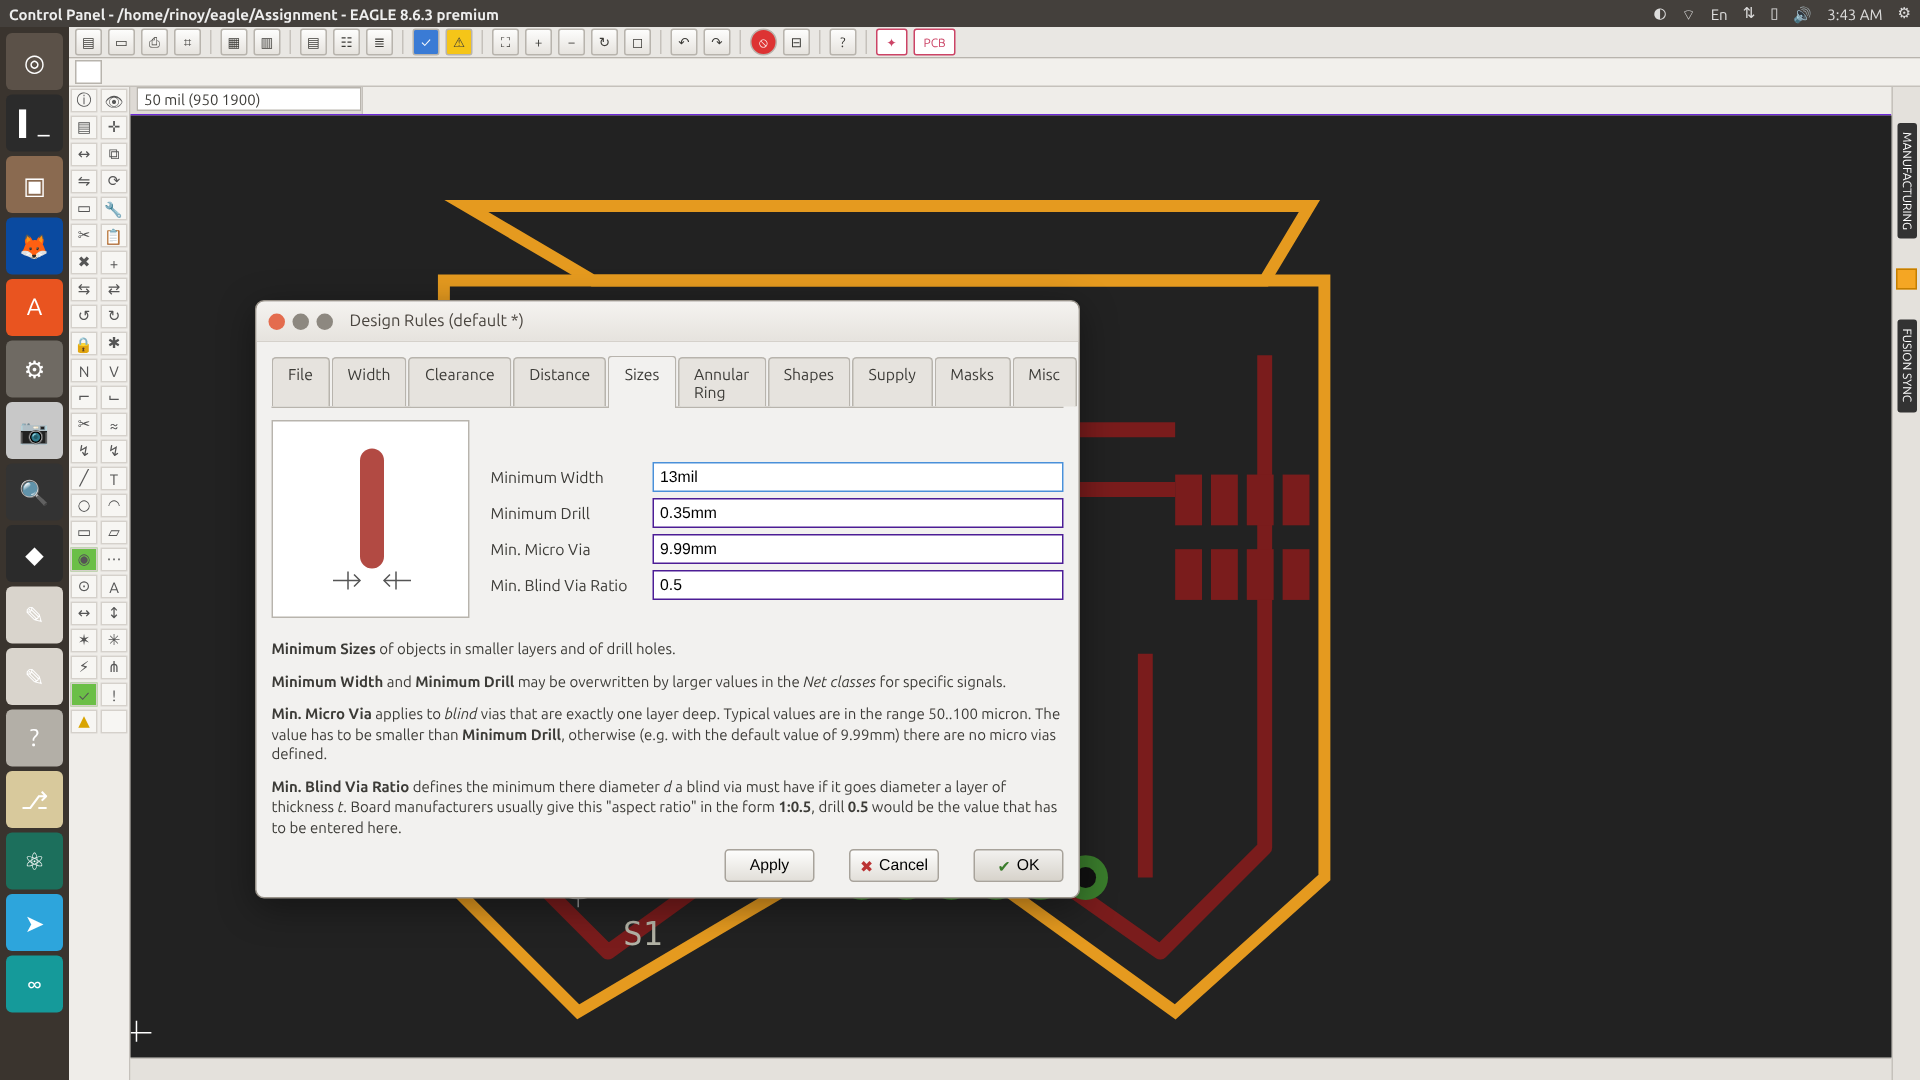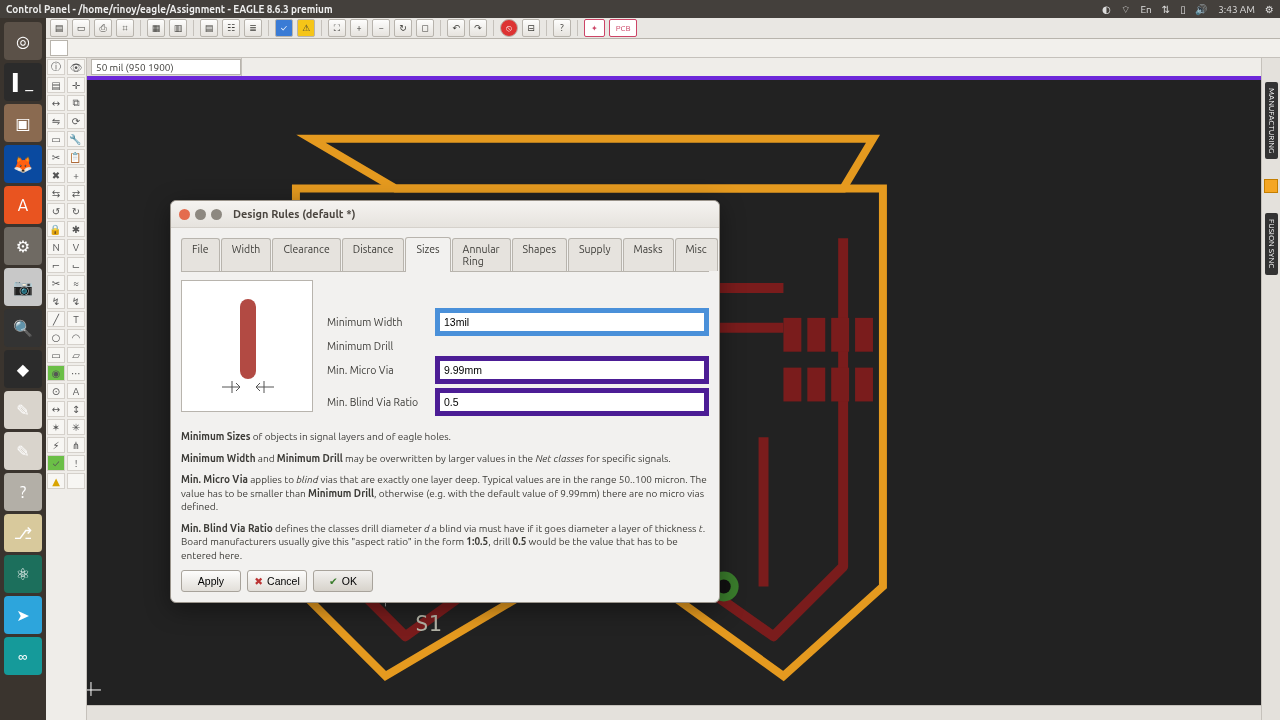--- a/index.html
+++ b/index.html
@@ -24,21 +24,21 @@
 #body{flex:1;display:flex;min-height:0}
 
 
 #palette{width:40px;background:#efede9;border-right:1px solid #c5c1bb;display:flex;flex-direction:column}
 #palette .prow{display:flex;height:18px}
 #palette .prow span{flex:1;border:1px solid #d5d1cb;margin:1px;background:#f7f6f3;display:flex;align-items:center;justify-content:center;font-size:10px;color:#555}
 #palette .prow span.hl{background:#6bbf47}
 
 
 #canvasCol{flex:1;display:flex;flex-direction:column;min-width:0}
-#coordbar{height:18px;display:flex;align-items:center;border-bottom:4px solid #6d28d9}
+#coordbar{height:18px;display:flex;border-bottom:1px solid #6d28d9}
 #coordbar .coord{width:140px;height:14px;border:1px solid #b8b4ad;background:#fff;margin-left:4px;padding:0 4px;display:flex;align-items:center;font-size:10px}
 #coordbar .rest{flex:1;background:#efede9;height:100%;border-left:1px solid #c5c1bb}
 #canvasWrap{flex:1;position:relative;background:#222;overflow:hidden}
 #canvasSVG{position:absolute;inset:0;width:100%;height:100%}
 #hscroll{height:14px;background:#e4e1dc;border-top:1px solid #c5c1bb}
 
 
 #rightRail{width:18px;background:#e4e1dc;border-left:1px solid #c5c1bb;display:flex;flex-direction:column;align-items:center;gap:20px;padding-top:24px}
 #rightRail .tag{writing-mode:vertical-rl;font-size:8px;background:#333;color:#fff;padding:6px 2px;border-radius:2px}
 #rightRail .sq{width:12px;height:12px;background:#f5a623;border:1px solid #c47e00}
@@ -58,43 +58,43 @@
 .li-note{background:#d9d4cc;color:#333}
 .li-note2{background:#d9d4cc;color:#333}
 .li-q{background:#b3afa7}
 .li-cad{background:#d8c99c}
 .li-atom{background:#1c6f5c}
 .li-tg{background:#2da5dc}
 .li-ard{background:#159a9a}
 
 
 #dialog{position:absolute;left:170px;top:200px;width:548px;background:#f2f1ef;border:1px solid #9a948b;border-radius:6px;box-shadow:0 6px 24px rgba(0,0,0,.4)}
-#dlgTitle{height:26px;display:flex;align-items:center;padding:0 8px;border-bottom:1px solid #d5d1cb;border-radius:6px 6px 0 0;background:linear-gradient(#f5f3f0,#e6e3de);font-weight:bold;color:#4a453f}
+#dlgTitle{height:26px;display:flex;align-items:center;padding:0 8px;border-bottom:1px solid #d5d1cb;border-radius:6px 6px 0 0;background:linear-gradient(#f5f3f0,#e6e3de);font-weight:normal;color:#4a453f}
 #dlgTitle .wbtn{width:11px;height:11px;border-radius:50%;margin-right:5px}
 #dlgBody{padding:8px 10px 10px 10px}
 
 #tabs{display:flex;border-bottom:1px solid #b8b4ad;gap:0;margin-bottom:8px}
 #tabs .tab{padding:4px 10px;border:1px solid #b8b4ad;border-bottom:none;background:#e6e3de;border-radius:3px 3px 0 0;margin-right:1px;margin-top:2px;font-size:10.5px;cursor:pointer}
 #tabs .tab.active{background:#f2f1ef;position:relative;top:1px;margin-top:0;padding-top:5px}
 
 #upper{display:flex;gap:14px}
 #preview{width:130px;height:130px;border:1px solid #b8b4ad;background:#fff;position:relative}
 #preview svg{position:absolute;inset:0}
 #fields{flex:1;display:flex;flex-direction:column;gap:4px;padding-top:28px}
 #fields .row{display:flex;align-items:center;gap:8px}
 #fields label{width:100px;font-size:10.5px}
-#fields input{flex:1;height:16px;border:5px solid #4c1d95;padding:1px 4px;font-size:10.5px;background:#fff}
+#fields input{flex:1;height:16px;border:1px solid #4c1d95;padding:1px 4px;font-size:10.5px;background:#fff}
 #fields input.focus{border-color:#4a90d9}
 
 #helptext{margin-top:14px;font-size:10px;line-height:1.35}
 #helptext p{margin:0 0 8px 0}
 #helptext b{font-weight:bold}
 #helptext i{}
 
-#dlgButtons{display:flex;gap:6px;margin-top:4px}
+#dlgButtons{display:flex;justify-content:flex-end;gap:23px;margin-top:4px}
 #dlgButtons button{min-width:60px;height:22px;border:1px solid #a8a39b;border-radius:3px;background:linear-gradient(#fdfdfc,#e2dfd9);font-size:10.5px;display:flex;align-items:center;justify-content:center;gap:4px;cursor:pointer}
 #dlgButtons button.ok{background:linear-gradient(#f2f1ef,#d7d3cb)}
 .ic-x{color:#b33}
 .ic-ok{color:#3a7d2c}
 </style>
 </head>
 <body>
 
 <div id="syspanel">
   <span class="title">Control Panel - /home/rinoy/eagle/Assignment - EAGLE 8.6.3 premium</span>
@@ -377,37 +377,38 @@
           </g>
         </svg>
       </div>
       <div id="fields">
         <div class="row">
           <label>Minimum Width</label>
           <input class="focus" value="13mil" style="">
         </div>
         <div class="row">
           <label>Minimum Drill</label>
+          <input value="0.35mm" style="">
         </div>
         <div class="row">
           <label>Min. Micro Via</label>
           <input value="9.99mm" style="">
         </div>
         <div class="row">
           <label>Min. Blind Via Ratio</label>
           <input value="0.5" style="">
         </div>
       </div>
     </div>
 
     <div id="helptext">
-      <p><b>Minimum Sizes</b><span> of objects in signal layers and of eagle holes.</span></p>
+      <p><b>Minimum Sizes</b><span> of objects in smaller layers and of drill holes.</span></p>
       <p><b>Minimum Width</b><span> and </span><b>Minimum Drill</b><span> may be overwritten by larger values in the </span><i>Net classes</i><span> for specific signals.</span></p>
       <p><b>Min. Micro Via</b><span> applies to </span><i>blind</i><span> vias that are exactly one layer deep. Typical values are in the range 50..100 micron. The value has to be smaller than </span><b>Minimum Drill</b><span>, otherwise (e.g. with the default value of 9.99mm) there are no micro vias defined.</span></p>
-      <p><b>Min. Blind Via Ratio</b><span> defines the classes drill diameter </span><i>d</i><span> a blind via must have if it goes diameter a layer of thickness </span><i>t</i><span>. Board manufacturers usually give this "aspect ratio" in the form </span><b>1:0.5</b><span>, drill </span><b>0.5</b><span> would be the value that has to be entered here.</span></p>
+      <p><b>Min. Blind Via Ratio</b><span> defines the minimum there diameter </span><i>d</i><span> a blind via must have if it goes diameter a layer of thickness </span><i>t</i><span>. Board manufacturers usually give this "aspect ratio" in the form </span><b>1:0.5</b><span>, drill </span><b>0.5</b><span> would be the value that has to be entered here.</span></p>
     </div>
 
     <div id="dlgButtons">
       <button>
           <span>Apply</span>
         </button>
       <button>
           <span class="ic-x">✖</span>
           <span>Cancel</span>
         </button>

